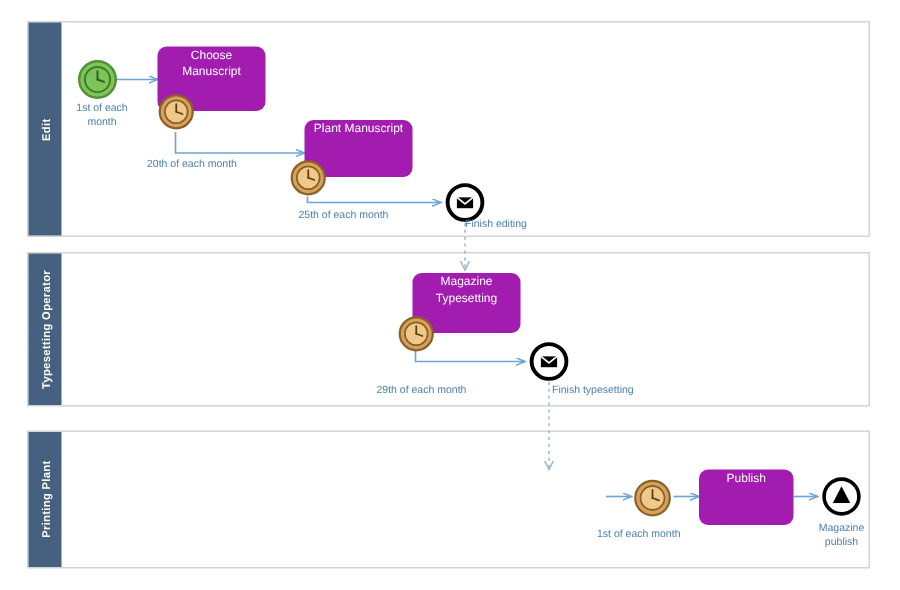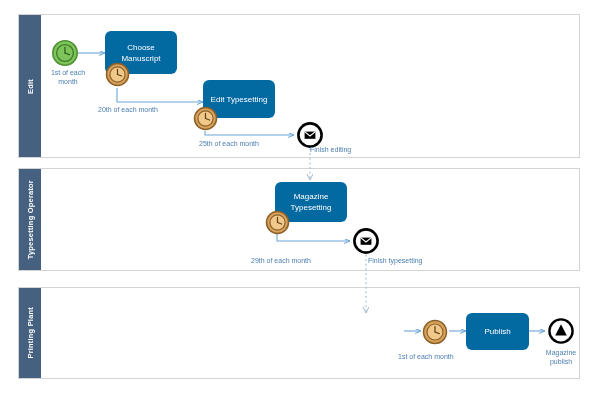--- a/index.html
+++ b/index.html
@@ -24,23 +24,23 @@
     color:#ffffff;
     font-size:7.5px;
     font-weight:bold;
     letter-spacing:0.2px;
     white-space:nowrap;
     font-family:"Liberation Sans", sans-serif;
   }
 
   .task{
     position:absolute;box-sizing:border-box;
-    background:#0369a1;
+    background:#a21caf;
     border-radius:6px;
-    display:flex;align-items:center;justify-content:center;
+    display:flex;justify-content:center;
     text-align:center;
     color:#ffffff;
     font-size:8px;
     line-height:11px;
     font-family:"Liberation Sans", sans-serif;
   }
 
   .lbl{
     position:absolute;
     color:#4b7fb0;
@@ -125,21 +125,21 @@
   <svg class="ev" style="left:105px;top:62px;" width="25" height="25" viewBox="0 0 25 25">
     <circle cx="12.5" cy="12.5" r="11" fill="#d9a25c" stroke="#8c6128" stroke-width="1.5"></circle>
     <circle cx="12.5" cy="12.5" r="7.6" fill="#f0c98a" stroke="#8c6128" stroke-width="1.2"></circle>
     <line x1="12.5" y1="12.5" x2="12.5" y2="7.4" stroke="#5d3f15" stroke-width="1.2" stroke-linecap="round"></line>
     <line x1="12.5" y1="12.5" x2="16.6" y2="14" stroke="#5d3f15" stroke-width="1.2" stroke-linecap="round"></line>
   </svg>
   <div class="lbl" style="left:98px;top:105px;">20th of each month</div>
 
   <div class="task" style="left:203px;top:80px;width:72px;height:38px;">
     <div>
-      <div>Edit Typesetting</div>
+      <div>Plant Manuscript</div>
     </div>
   </div>
 
   <svg class="ev" style="left:193px;top:106px;" width="25" height="25" viewBox="0 0 25 25">
     <circle cx="12.5" cy="12.5" r="11" fill="#d9a25c" stroke="#8c6128" stroke-width="1.5"></circle>
     <circle cx="12.5" cy="12.5" r="7.6" fill="#f0c98a" stroke="#8c6128" stroke-width="1.2"></circle>
     <line x1="12.5" y1="12.5" x2="12.5" y2="7.4" stroke="#5d3f15" stroke-width="1.2" stroke-linecap="round"></line>
     <line x1="12.5" y1="12.5" x2="16.6" y2="14" stroke="#5d3f15" stroke-width="1.2" stroke-linecap="round"></line>
   </svg>
   <div class="lbl" style="left:199px;top:139px;">25th of each month</div>

